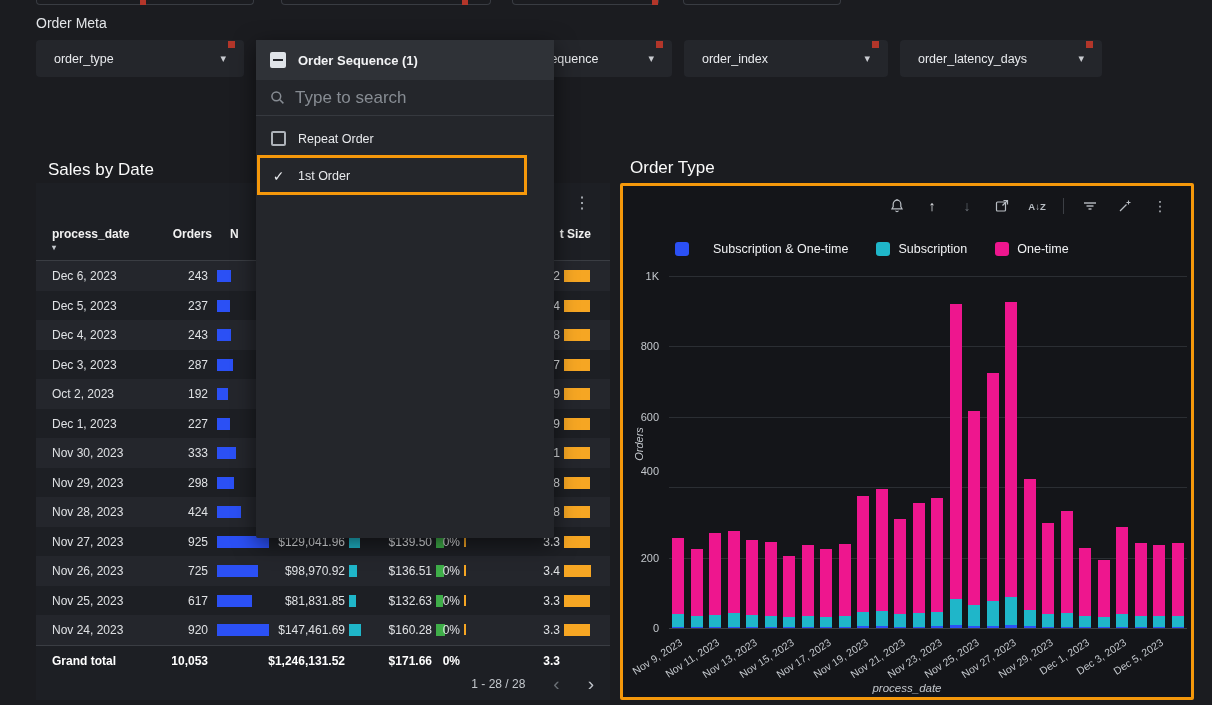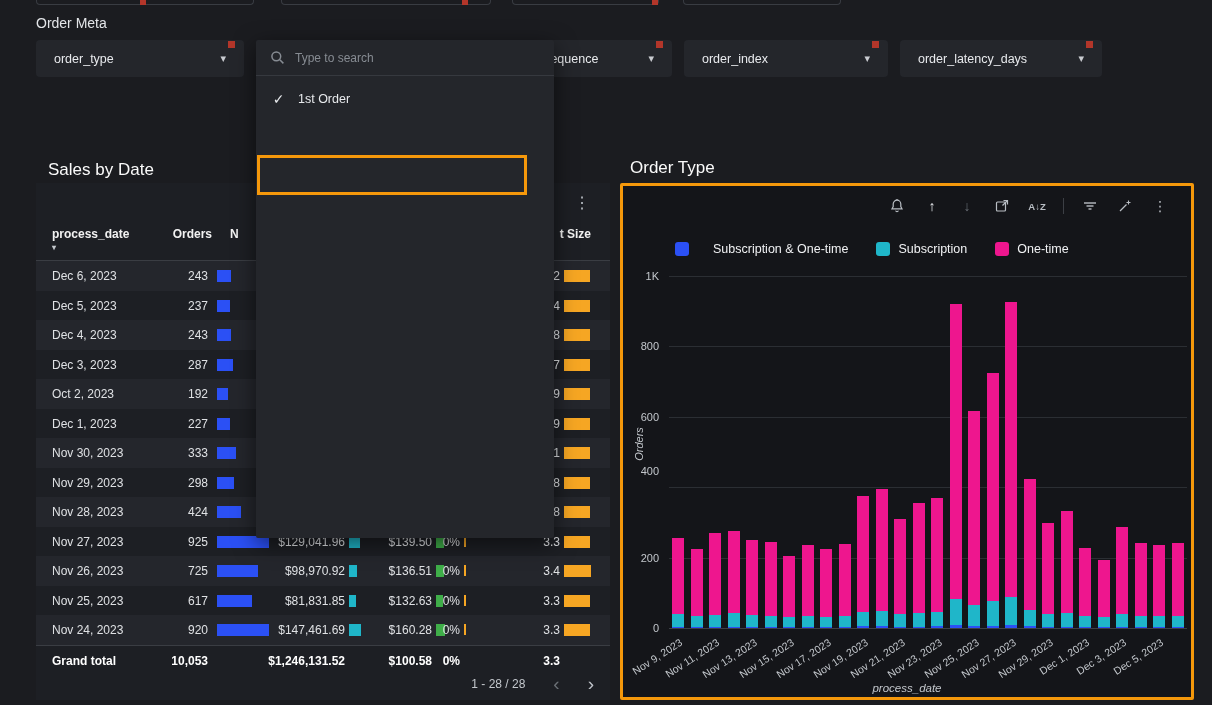--- a/index.html
+++ b/index.html
@@ -68,21 +68,21 @@
   .xlab{position:absolute;top:4px;font-size:10.5px;color:#c3c7cc;white-space:nowrap;transform:rotate(-33deg);transform-origin:100% 0}
   .ytitle{position:absolute;left:-14px;top:252px;width:60px;text-align:center;font-style:italic;font-size:11px;color:#c3c7cc;transform:rotate(-90deg)}
   .xtitle{position:absolute;left:0;width:568px;top:496px;text-align:center;font-style:italic;font-size:11.5px;color:#c3c7cc}
 
   
   #panel{position:absolute;left:256px;top:40px;width:298px;height:498px;background:#24262b;box-shadow:0 6px 22px rgba(0,0,0,.55);z-index:40;border-radius:2px}
   .panel-head{height:40px;background:#2f3237;display:flex;align-items:center;gap:12px;padding:0 14px;font-weight:bold;font-size:13px;color:#f2f3f5}
   .cb-ind{width:16px;height:16px;background:#dfe3e8;border-radius:2px;position:relative;cursor:pointer;flex:0 0 auto}
   .cb-ind::after{content:"";position:absolute;left:3px;right:3px;top:7px;height:2px;background:#24262b}
   .panel-search{height:36px;display:flex;align-items:center;gap:10px;padding:0 14px;border-bottom:1px solid #36393f}
-  .panel-search input{flex:1;background:transparent;border:none;outline:none;color:#f0abfc;font-size:12px;font-family:"Liberation Sans",sans-serif}
+  .panel-search input{flex:1;background:transparent;border:none;outline:none;color:#f0abfc;font-size:17px;font-family:"Liberation Sans",sans-serif}
   .panel-search input::placeholder{color:#878c93}
   .opt{height:37px;display:flex;align-items:center;gap:12px;padding:0 15px;font-size:12.5px;color:#e8eaed;cursor:pointer;margin-top:4px}
   .opt+.opt{margin-top:0}
   .cb-empty{width:15px;height:15px;border:2px solid #aeb3ba;border-radius:2px;flex:0 0 auto}
   .checkmark{width:15px;text-align:center;color:#e8eaed;font-size:14px;flex:0 0 auto}
   #annot-option{position:absolute;left:257px;top:155px;width:270px;height:40px;border:3px solid #f5980b;z-index:50;pointer-events:none}
 </style>
 </head>
 <body>
 
@@ -245,21 +245,21 @@
           <span class="tc c-pct">0%</span>
           <span class="hbar tick-pct" style="width: 2px; background: rgb(246, 166, 35);"></span>
           <span class="tc c-basket">3.3</span>
           <span class="hbar bar-basket" style="width: 26.2059px; background: rgb(246, 166, 35);"></span>
         </div>
       </div>
     <div class="trow grand" style="top:461.5px">
       <span class="tc c-date">Grand total</span>
       <span class="tc c-orders">10,053</span>
       <span class="tc c-net">$1,246,131.52</span>
-      <span class="tc c-aov">$100.58</span>
+      <span class="tc c-aov">$171.66</span>
       <span class="tc c-pct">0%</span>
       <span class="tc c-basket">3.3</span>
     </div>
     <div class="pager">
       <span>1 - 28 / 28</span>
       <span class="chev" style="color:#6b7076">‹</span>
       <span class="chev" style="color:#c0c4ca">›</span>
     </div>
   </div>
 
@@ -483,27 +483,35 @@
         <div class="xlab" style="right: 176px;">Nov 27, 2023</div>
         <div class="xlab" style="right: 139px;">Nov 29, 2023</div>
         <div class="xlab" style="right: 102px;">Dec 1, 2023</div>
         <div class="xlab" style="right: 65px;">Dec 3, 2023</div>
         <div class="xlab" style="right: 28px;">Dec 5, 2023</div>
       </div>
     <div class="xtitle">process_date</div>
   </div>
 
   <div id="panel">
+    <div class="panel-head">
+      <span class="cb-ind"></span>
+      <span>Order Sequence (1)</span>
+    </div>
     <div class="panel-search">
       <svg width="15" height="15" viewBox="0 0 15 15">
         <circle cx="6.3" cy="6.3" r="4.4" fill="none" stroke="#878c93" stroke-width="1.5"></circle>
         <line x1="9.8" y1="9.8" x2="13.4" y2="13.4" stroke="#878c93" stroke-width="1.5"></line>
       </svg>
       <input type="text" placeholder="Type to search" style="">
     </div>
     <div class="opt">
+      <span class="cb-empty"></span>
+      <span>Repeat Order</span>
+    </div>
+    <div class="opt">
       <span class="checkmark">✓</span>
       <span>1st Order</span>
     </div>
   </div>
   <div id="annot-option"></div>
 
 </div>
 
 </body></html>

